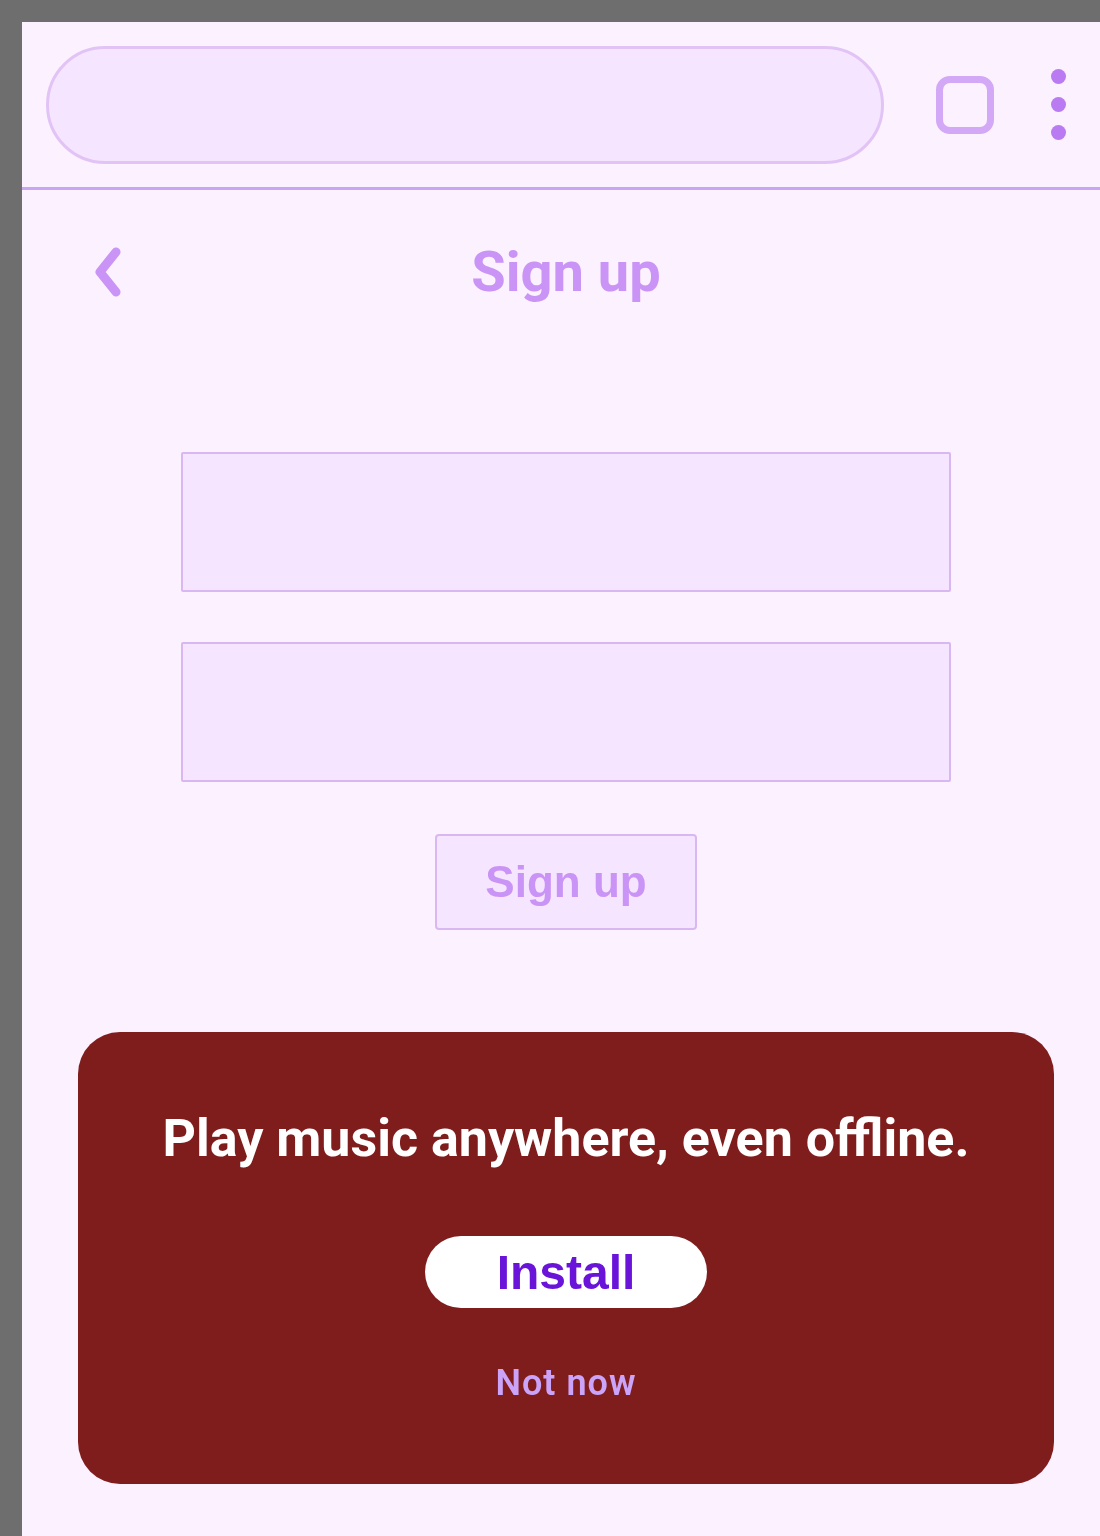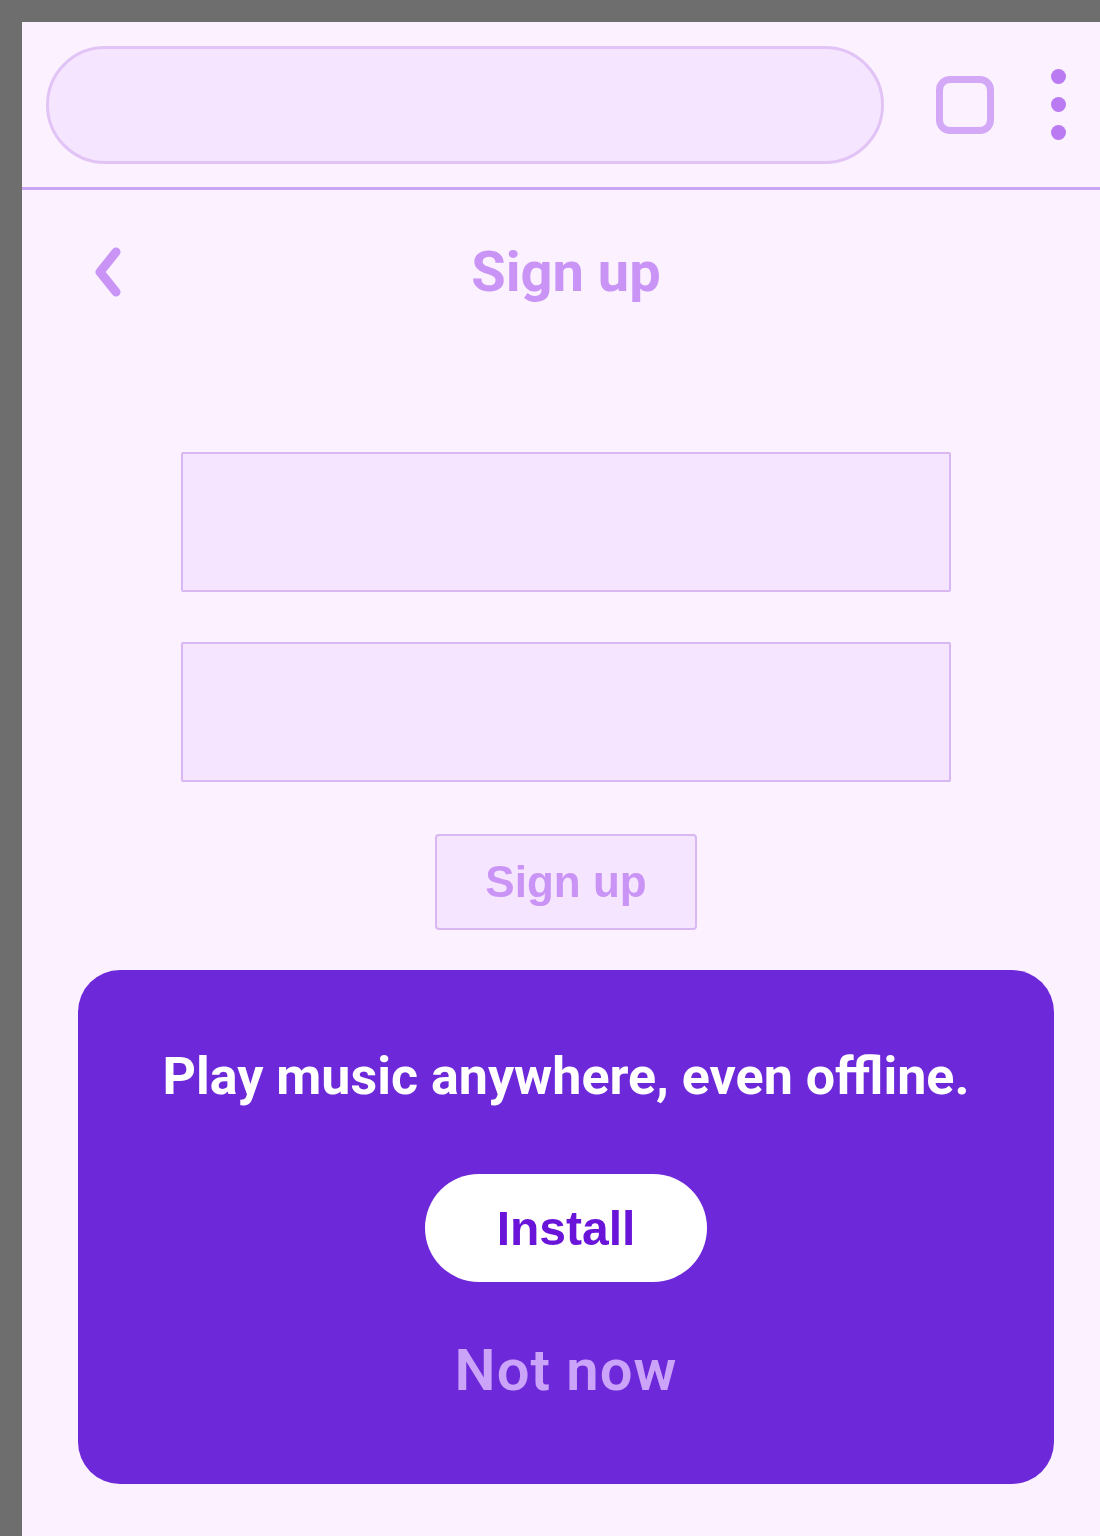--- a/index.html
+++ b/index.html
@@ -117,48 +117,48 @@
       font-weight: 600;
       color: #c994f5;
       cursor: pointer;
     }
     
     .install-card {
       position: absolute;
       left: 56px;
       right: 56px;
       bottom: 62px;
-      background: #6d28d9;
+      background: #7f1d1d;
       border-radius: 42px;
       padding: 72px 60px 80px 60px;
       text-align: center;
     }
     .install-title {
       color: #ffffff;
       font-size: 52px;
       font-weight: 700;
       line-height: 1.35;
       margin-bottom: 62px;
     }
     .install-button {
       background: #ffffff;
       color: #6a14d9;
       font-size: 48px;
       font-weight: 700;
       border: none;
       border-radius: 60px;
-      height: 108px;
+      height: 72px;
       padding: 0 72px;
       cursor: pointer;
       margin-bottom: 54px;
       text-align: right;
     }
     .not-now {
       color: #cba3f9;
-      font-size: 58px;
+      font-size: 36px;
       font-weight: 600;
       letter-spacing: 1px;
       cursor: pointer;
     }
   </style>
 </head>
 <body>
 
 <div class="phone">
 

